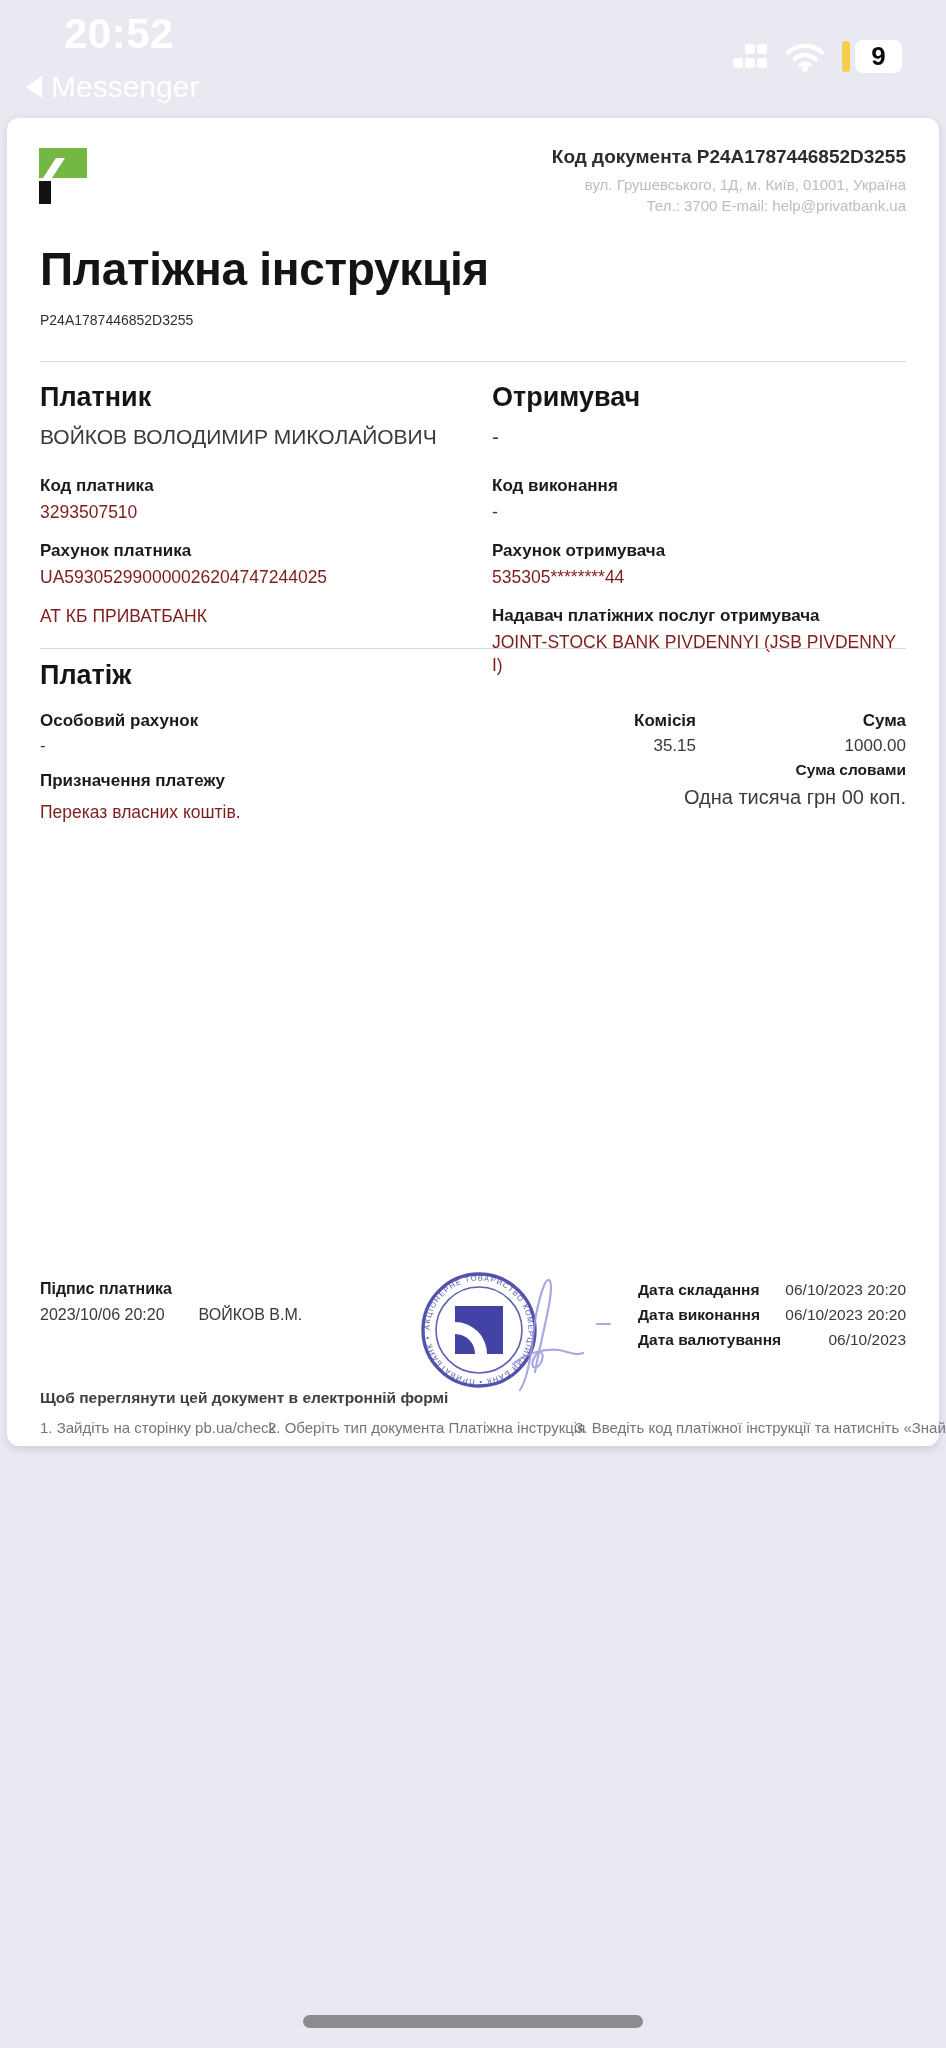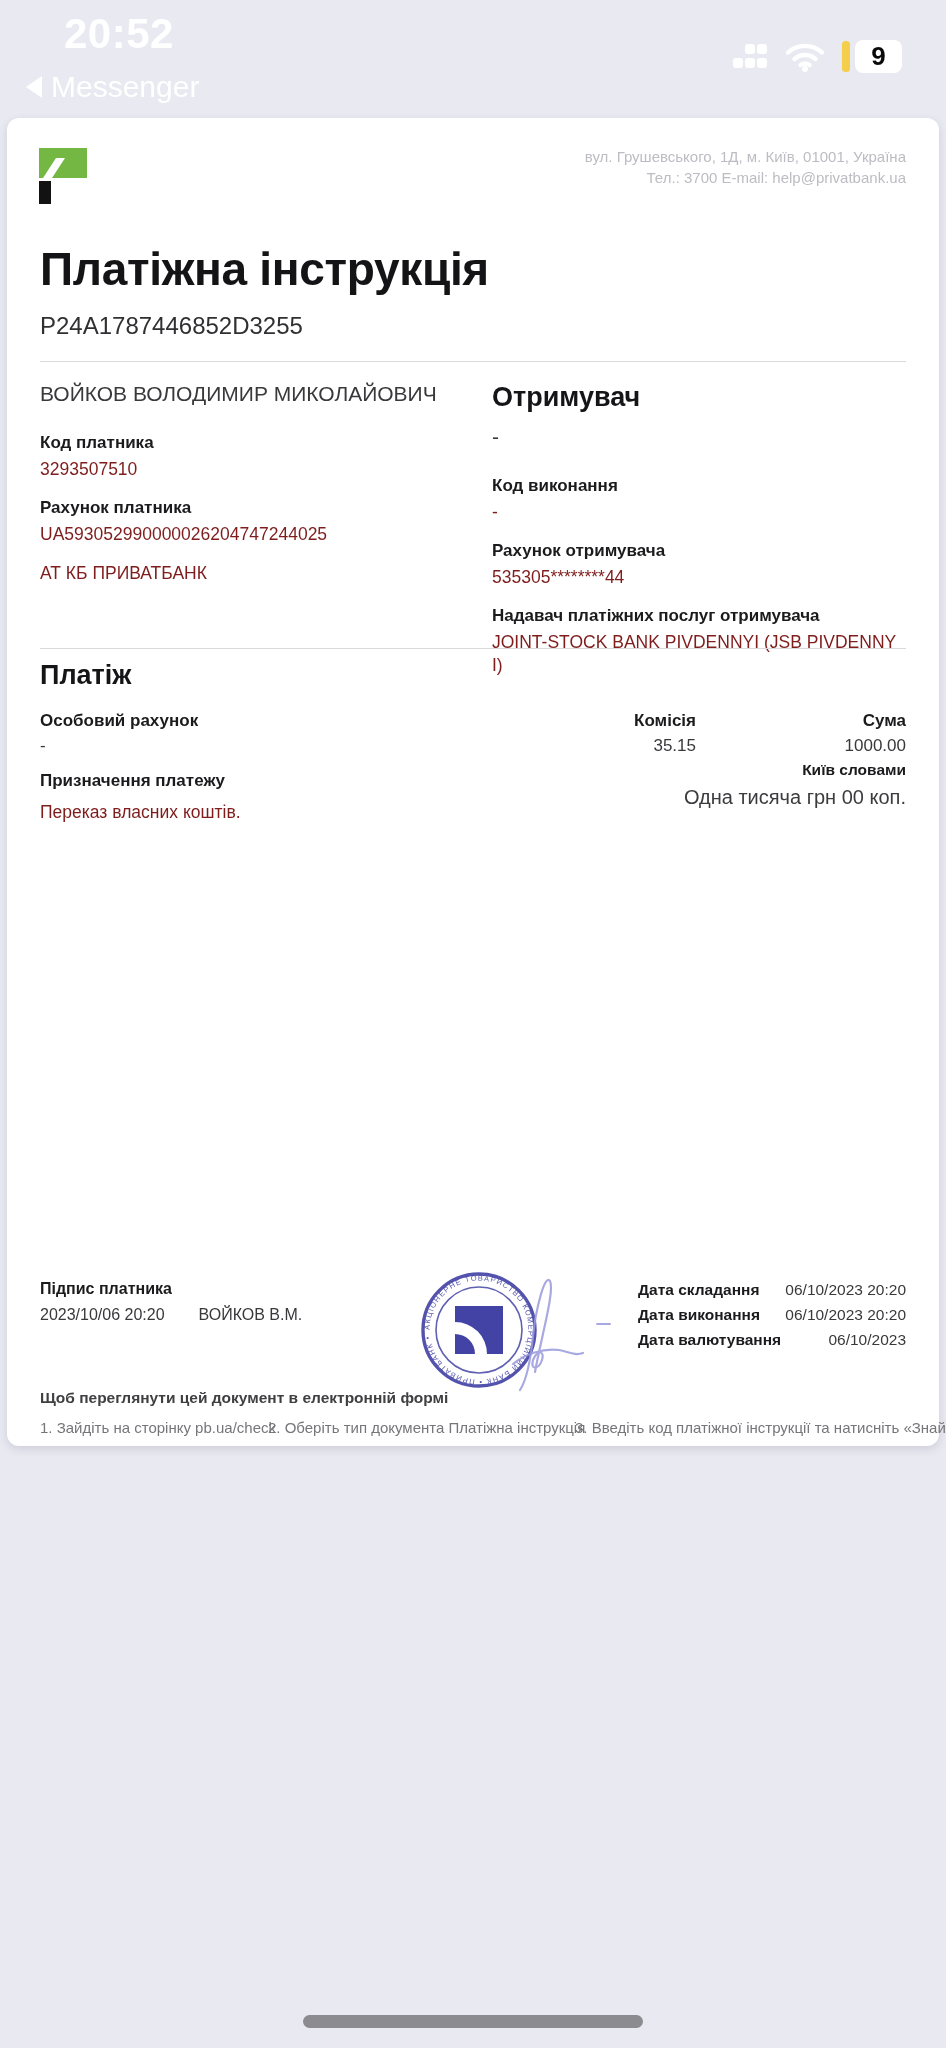--- a/index.html
+++ b/index.html
@@ -23,21 +23,21 @@
   .card{position:absolute;left:7px;top:118px;width:932px;height:1328px;background:#ffffff;border-radius:12px;
     box-shadow:0 3px 9px rgba(70,70,110,.16);}
   .logo{position:absolute;left:32px;top:28px;}
   .page-pill{position:absolute;left:41px;top:39px;height:73px;padding:0 28px;display:flex;align-items:center;gap:16px;
     background:rgba(245,245,247,.88);border-radius:22px;box-shadow:0 0 0 1px rgba(0,0,0,.02);}
   .page-pill-label{font-size:39px;font-weight:500;color:#98989d;letter-spacing:1px;}
   .hdr-right{position:absolute;right:33px;top:28px;text-align:right;}
   .hdr-code{font-size:19px;font-weight:600;color:#2c2c2f;margin-bottom:6px;}
   .hdr-addr{font-size:15px;color:#bcbcc3;line-height:21px;}
   .doc-title{position:absolute;left:33px;top:124px;font-size:46px;font-weight:600;color:#141416;letter-spacing:-.3px;}
-  .doc-subcode{position:absolute;left:33px;top:194px;font-size:24px;color:#303033;}
+  .doc-subcode{position:absolute;left:33px;top:194px;font-size:14px;color:#303033;}
   .divider{position:absolute;left:33px;right:33px;height:1px;background:#dadade;}
   .div1{top:243px;} .div2{top:530px;}
   .col{position:absolute;top:264px;}
   .col-left{left:33px;width:440px;}
   .col-right{left:485px;width:414px;}
   .sec-h{font-size:27px;font-weight:700;color:#151517;margin:0 0 12px 0;}
   .col-name{font-size:21px;color:#39393c;margin-bottom:27px;line-height:23px;}
   .f-label{font-size:17px;font-weight:700;color:#1b1b1d;line-height:22px;margin-bottom:4px;}
   .f-value{font-size:17.5px;color:#7f1d1d;line-height:23px;margin-bottom:16px;word-break:break-all;}
   .pay-h{position:absolute;left:33px;top:542px;font-size:27px;font-weight:700;color:#151517;margin:0;}
@@ -101,30 +101,32 @@
   <div class="card">
 
     <svg class="logo" width="54" height="60" viewBox="0 0 54 60">
       <rect x="0" y="2" width="48" height="30" fill="#74b843"></rect>
       <polygon points="4,32 17,12 26,12 13,32" fill="#ffffff"></polygon>
       <rect x="0" y="35" width="12" height="23" fill="#121212"></rect>
     </svg>
 
 
     <div class="hdr-right">
+      <div class="hdr-code">Код документа P24A1787446852D3255</div>
       <div class="hdr-addr">вул. Грушевського, 1Д, м. Київ, 01001, Україна</div>
       <div class="hdr-addr">Тел.: 3700  E-mail: help@privatbank.ua</div>
     </div>
 
     <div class="doc-title">Платіжна інструкція</div>
     <div class="doc-subcode">P24A1787446852D3255</div>
 
     <div class="divider div1"></div>
 
     <div class="col col-left">
+      <h2 class="sec-h">Платник</h2>
       <div class="col-name">ВОЙКОВ ВОЛОДИМИР МИКОЛАЙОВИЧ</div>
       <div class="f-label">Код платника</div>
       <div class="f-value">3293507510</div>
       <div class="f-label">Рахунок платника</div>
       <div class="f-value">UA593052990000026204747244025</div>
       <div class="f-value">АТ КБ ПРИВАТБАНК</div>
     </div>
 
     <div class="col col-right">
       <h2 class="sec-h">Отримувач</h2>
@@ -150,21 +152,21 @@
       <div class="pg-cell pg-value">-</div>
       <div class="pg-cell pg-value ra">35.15</div>
       <div class="pg-cell pg-value ra">1000.00</div>
     </div>
 
     <div class="purpose">
       <div class="f-label">Призначення платежу</div>
       <div class="f-value">Переказ власних коштів.</div>
     </div>
     <div class="words">
-      <div class="words-label">Київ словами</div>
+      <div class="words-label">Сума словами</div>
       <div class="words-value">Одна тисяча грн 00 коп.</div>
     </div>
 
     <div class="sig-block">
       <div class="sig-label">Підпис платника</div>
       <div class="sig-line">
         <span>2023/10/06 20:20</span>
         <span>ВОЙКОВ В.М.</span>
       </div>
     </div>

